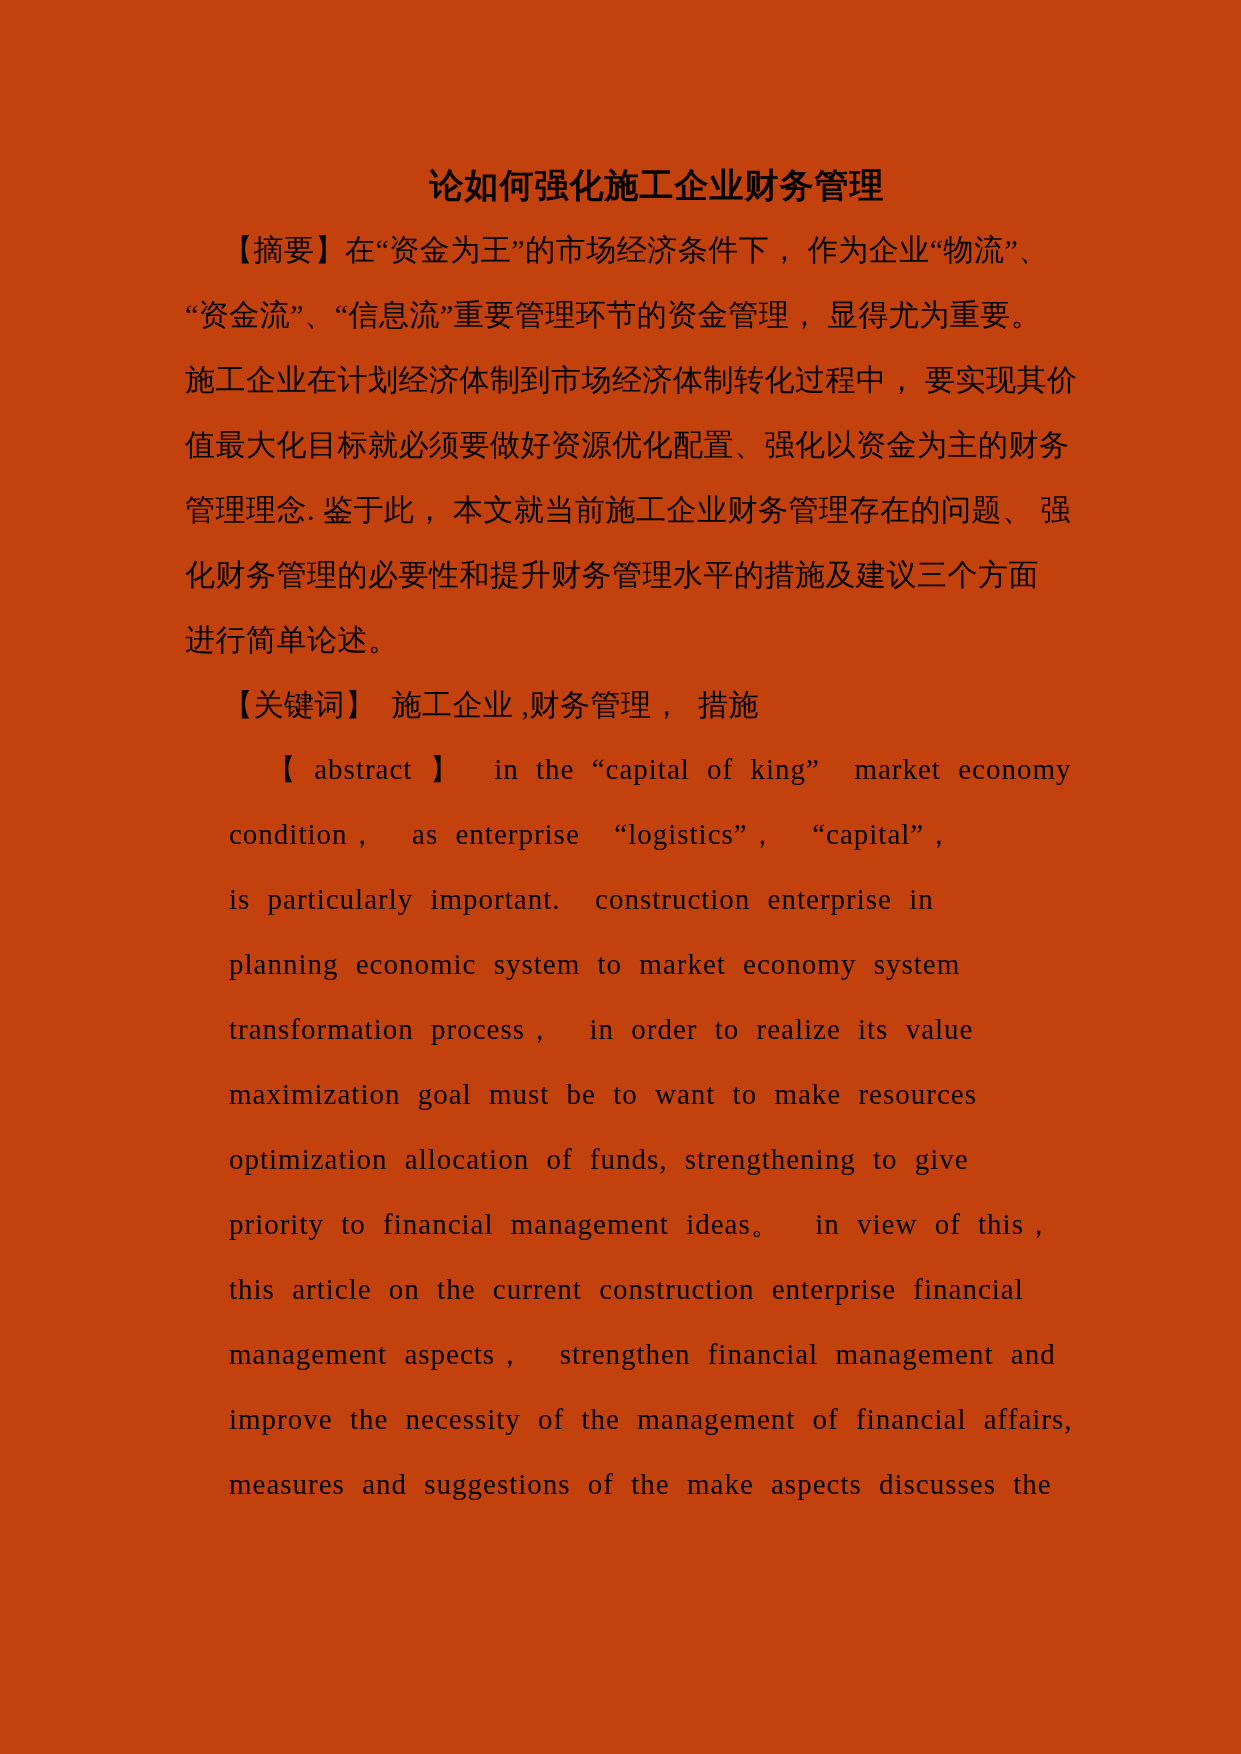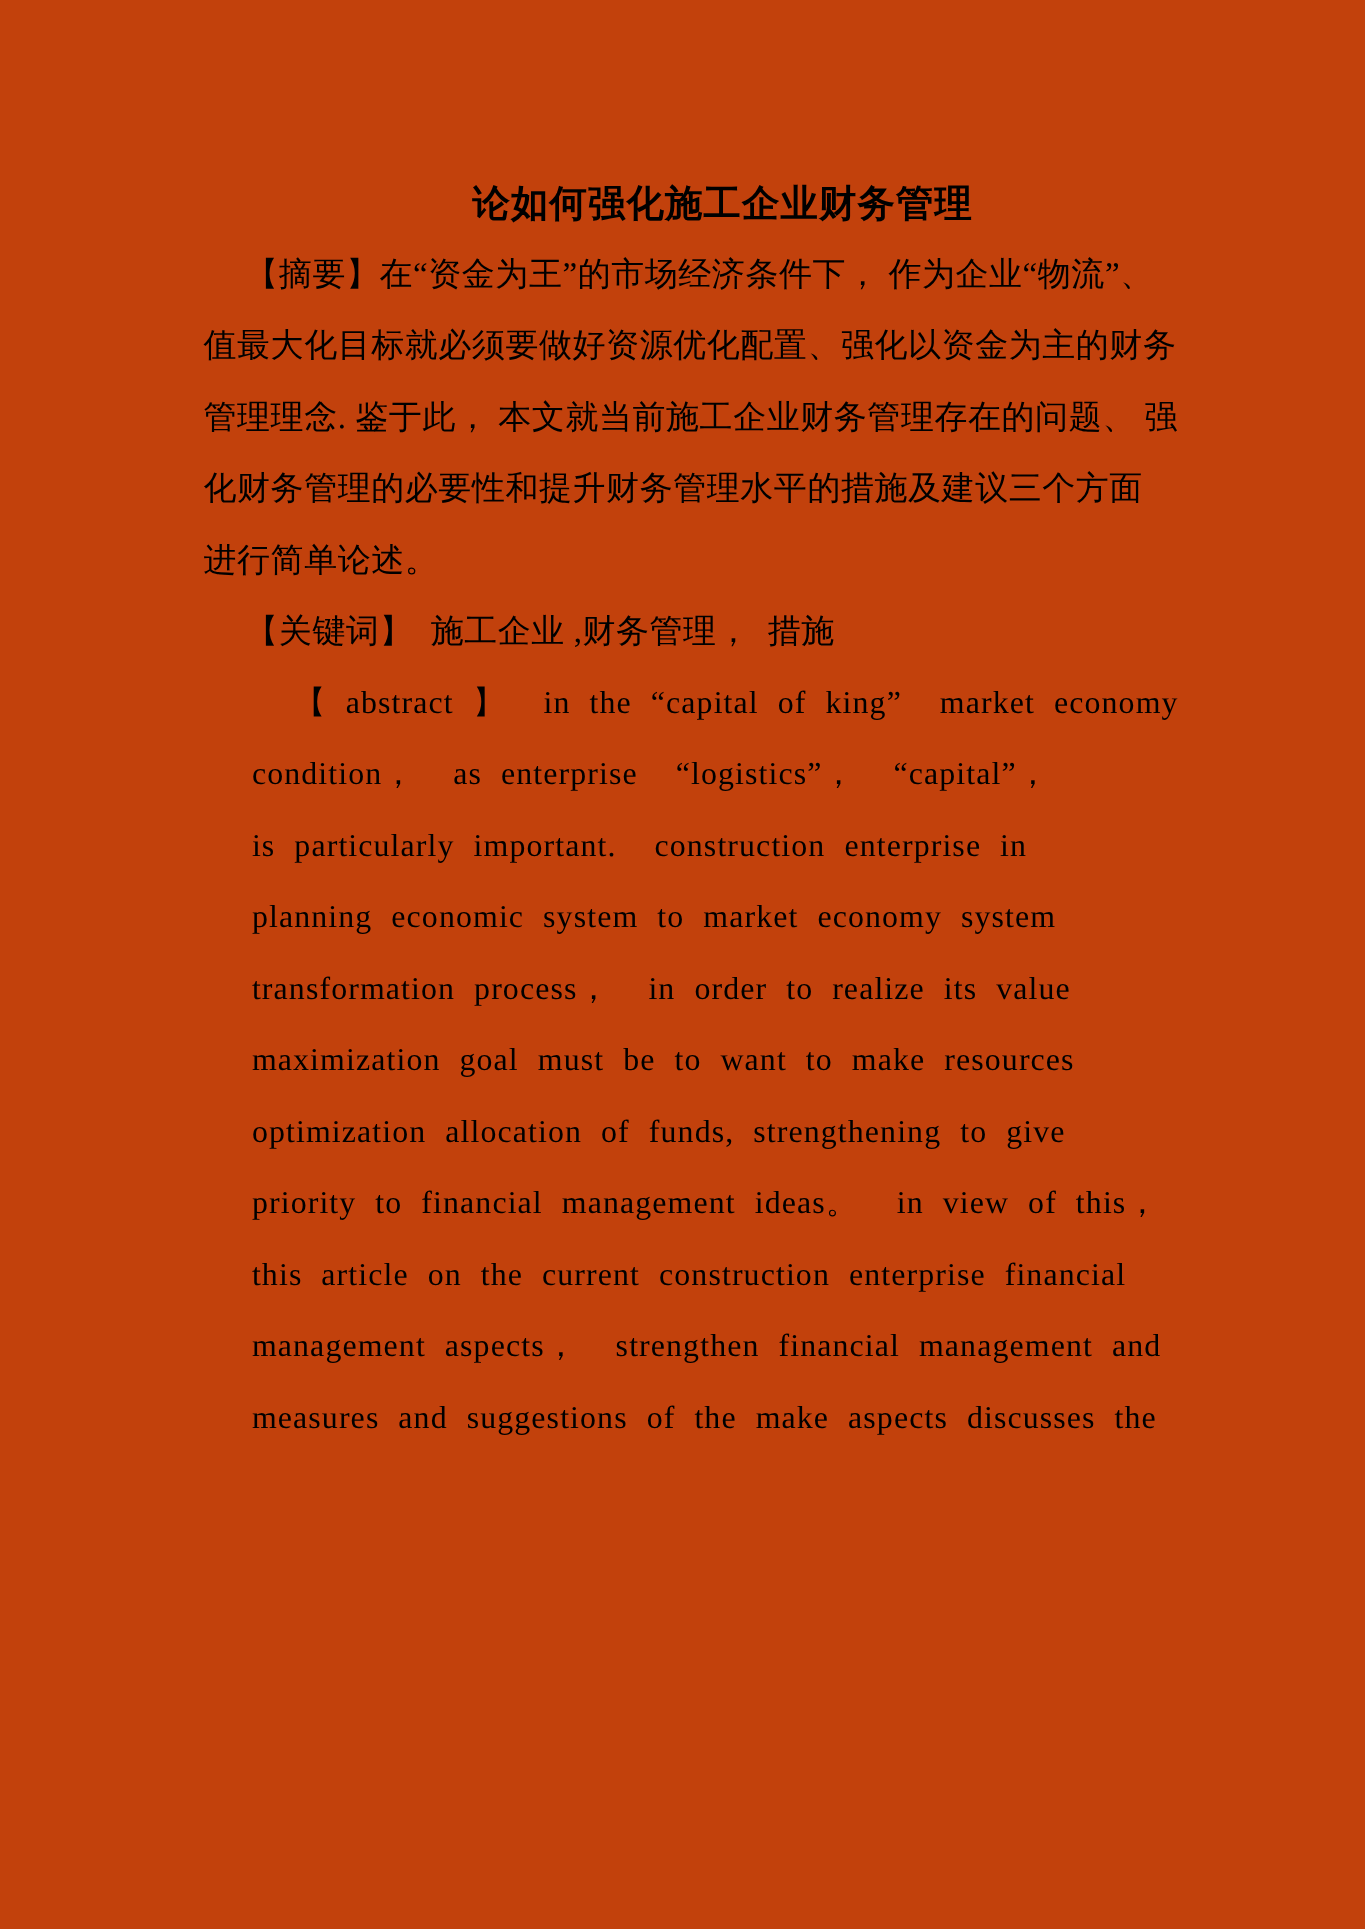--- a/index.html
+++ b/index.html
@@ -58,30 +58,33 @@
     padding-left: 38px;
   }
 </style>
 </head>
 <body>
 
 <div class="page">
   <div class="doc-title">论如何强化施工企业财务管理</div>
   <div class="body-lines">
       <div class="line cn indent">【摘要】在“资金为王”的市场经济条件下， 作为企业“物流”、</div>
+      <div class="line cn">“资金流”、“信息流”重要管理环节的资金管理， 显得尤为重要。</div>
+      <div class="line cn">施工企业在计划经济体制到市场经济体制转化过程中， 要实现其价</div>
       <div class="line cn">值最大化目标就必须要做好资源优化配置、强化以资金为主的财务</div>
       <div class="line cn">管理理念. 鉴于此， 本文就当前施工企业财务管理存在的问题、 强</div>
       <div class="line cn">化财务管理的必要性和提升财务管理水平的措施及建议三个方面</div>
       <div class="line cn">进行简单论述。</div>
       <div class="line cn indent">【关键词】  施工企业 ,财务管理，  措施</div>
       <div class="line en indent">【 abstract 】  in the “capital of king”  market economy</div>
       <div class="line en">condition，  as enterprise  “logistics”，  “capital”，</div>
       <div class="line en">is particularly important.  construction enterprise in</div>
       <div class="line en">planning economic system to market economy system</div>
       <div class="line en">transformation process，  in order to realize its value</div>
       <div class="line en">maximization goal must be to want to make resources</div>
       <div class="line en">optimization allocation of funds, strengthening to give</div>
       <div class="line en">priority to financial management ideas。  in view of this，</div>
       <div class="line en">this article on the current construction enterprise financial</div>
       <div class="line en">management aspects，  strengthen financial management and</div>
+      <div class="line en">improve the necessity of the management of financial affairs,</div>
       <div class="line en">measures and suggestions of the make aspects discusses the</div>
     </div>
 </div>
 
 </body></html>

